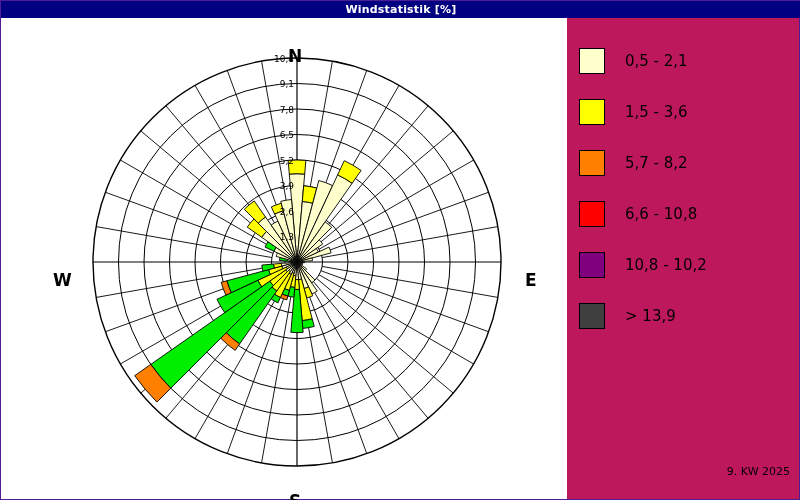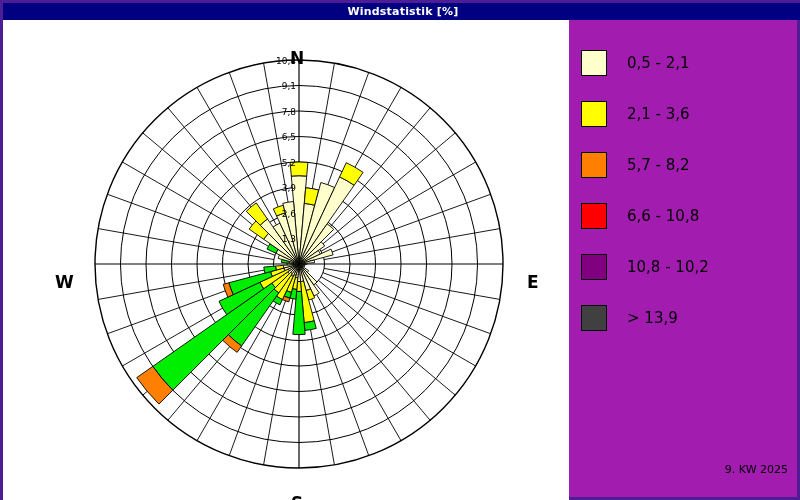--- a/index.html
+++ b/index.html
@@ -3,21 +3,21 @@
 <meta charset="utf-8">
 <style>
   html,body{margin:0;padding:0;}
   body{
     width:800px;height:500px;overflow:hidden;
     background:#ffffff;
     font-family:"DejaVu Sans","Liberation Sans",sans-serif;
   }
   #app{
     position:relative;width:800px;height:500px;box-sizing:border-box;
-    border:3px solid #4c1d95;background:#a21caf;
+    border:1px solid #4c1d95;background:#be185d;
   }
   #titlebar{
     position:absolute;left:0;top:0;width:800px;height:17px;
     background:#000080;color:#ffffff;
     font-size:11px;font-weight:bold;
     display:flex;align-items:center;justify-content:center;
     letter-spacing:.2px;
   }
   #plot{
     position:absolute;left:0;top:17px;width:566px;height:481px;
@@ -201,21 +201,21 @@
     <span class="compass" id="lbl-w">W</span>
   </div>
 
   <div id="legend">
       <div class="legend-row">
         <div class="swatch" style="background: rgb(255, 255, 204);"></div>
         <div class="legend-label">0,5 - 2,1</div>
       </div>
       <div class="legend-row">
         <div class="swatch" style="background: rgb(255, 255, 0);"></div>
-        <div class="legend-label">2,1 - 3,6</div>
+        <div class="legend-label">1,5 - 3,6</div>
       </div>
       <div class="legend-row">
         <div class="swatch" style="background: rgb(255, 128, 0);"></div>
         <div class="legend-label">5,7 - 8,2</div>
       </div>
       <div class="legend-row">
         <div class="swatch" style="background: rgb(255, 0, 0);"></div>
         <div class="legend-label">6,6 - 10,8</div>
       </div>
       <div class="legend-row">

